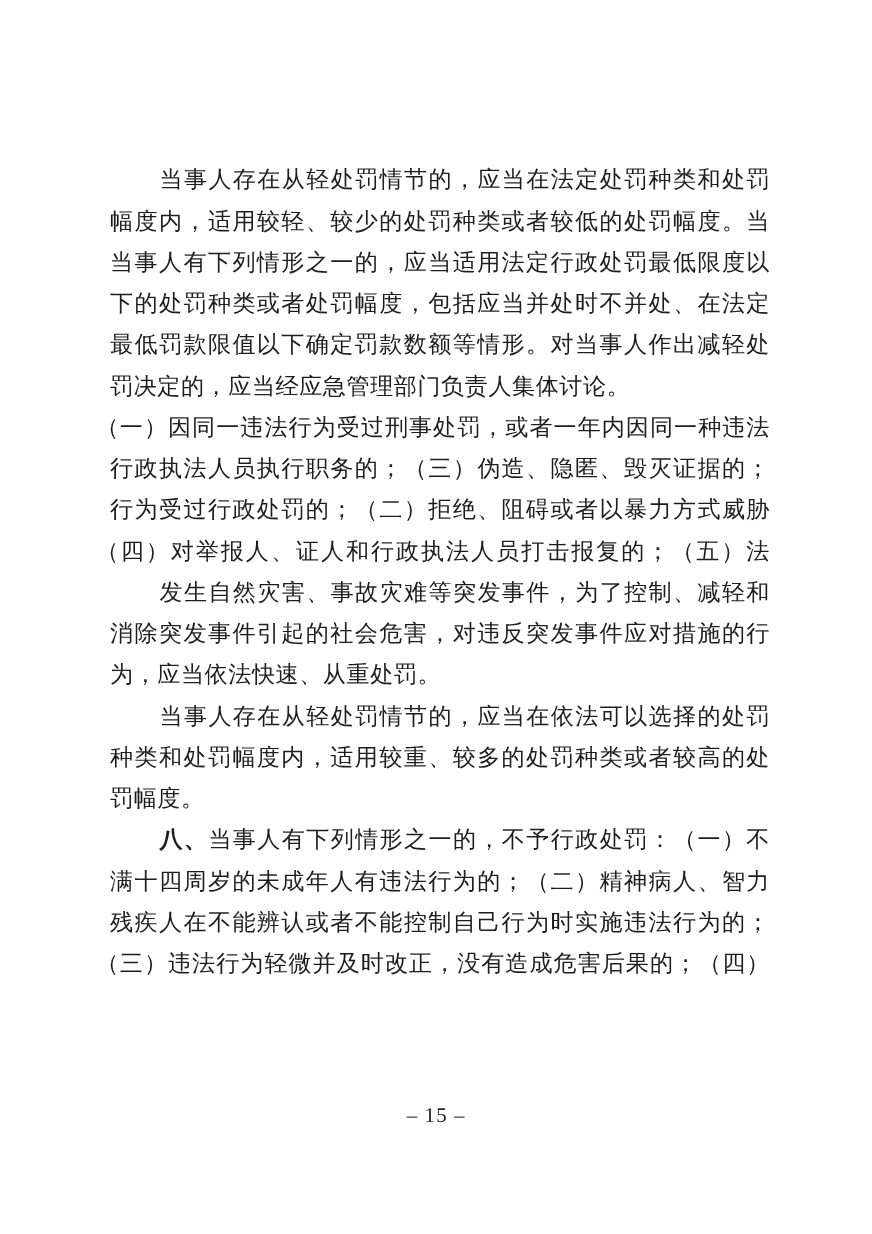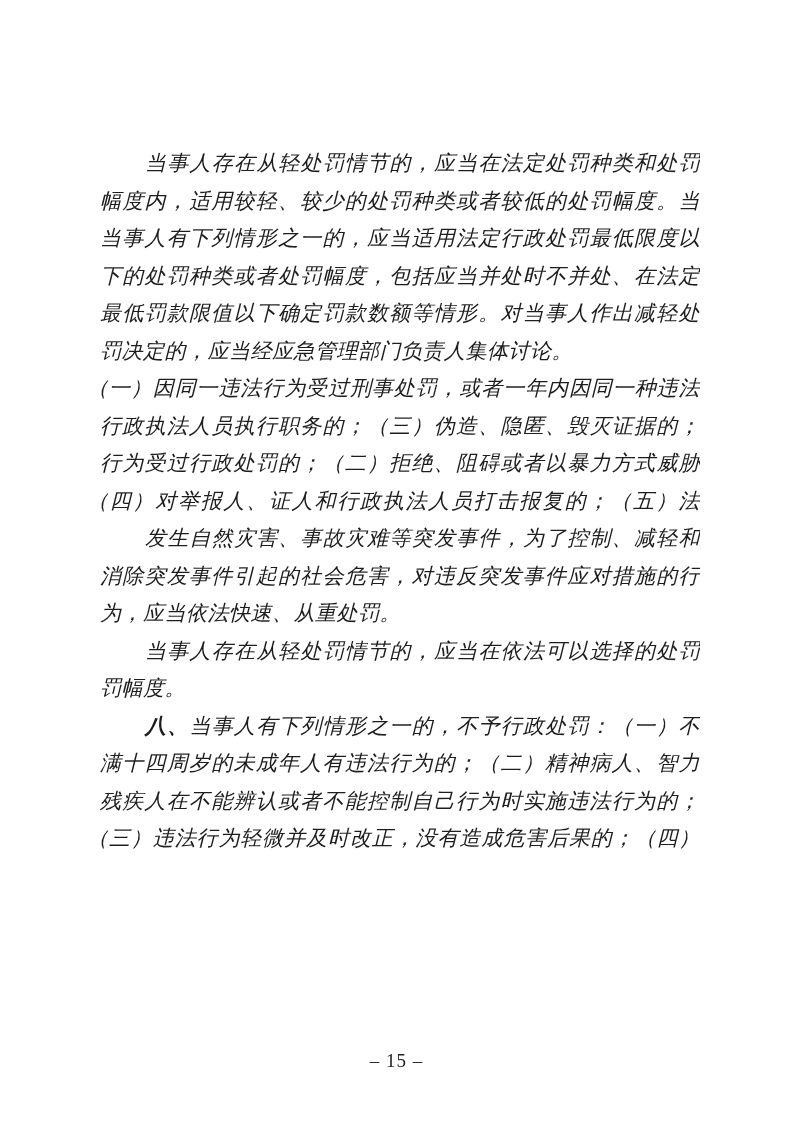--- a/index.html
+++ b/index.html
@@ -19,21 +19,20 @@
   }
   .content {
     position: absolute;
     left: 100px;
     top: 145px;
     width: 600px;
   }
   .para {
     margin: 0;
     padding: 0;
-    font-style: italic;
   }
   .line {
     font-size: 21px;
     line-height: 37.5px;
     height: 37.5px;
     color: #1d1d1d;
     letter-spacing: 0.5px;
     text-align: justify;
     text-align-last: justify;
     overflow: hidden;
@@ -49,21 +48,21 @@
   .line.hang {
     margin-left: -13px;
     width: calc(100% + 13px);
   }
   .line b.marker {
     font-weight: bold;
   }
   .footer {
     position: absolute;
     left: 0;
-    top: 1050px;
+    top: 1004px;
     width: 100%;
     text-align: center;
     font-size: 19px;
     color: #222222;
     letter-spacing: 1px;
   }
 </style>
 </head>
 <body>
 
@@ -83,20 +82,21 @@
         <div class="line">行为受过行政处罚的；（二）拒绝、阻碍或者以暴力方式威胁</div>
         <div class="line hang">（四）对举报人、证人和行政执法人员打击报复的；（五）法</div>
       </div>
       <div class="para">
         <div class="line first">发生自然灾害、事故灾难等突发事件，为了控制、减轻和</div>
         <div class="line">消除突发事件引起的社会危害，对违反突发事件应对措施的行</div>
         <div class="line last">为，应当依法快速、从重处罚。</div>
       </div>
       <div class="para">
         <div class="line first">当事人存在从轻处罚情节的，应当在依法可以选择的处罚</div>
+        <div class="line">种类和处罚幅度内，适用较重、较多的处罚种类或者较高的处</div>
         <div class="line last">罚幅度。</div>
       </div>
       <div class="para">
         <div class="line first"><b class="marker">八、</b>当事人有下列情形之一的，不予行政处罚：（一）不</div>
         <div class="line">满十四周岁的未成年人有违法行为的；（二）精神病人、智力</div>
         <div class="line">残疾人在不能辨认或者不能控制自己行为时实施违法行为的；</div>
         <div class="line hang">（三）违法行为轻微并及时改正，没有造成危害后果的；（四）</div>
       </div>
     </div>
   <div class="footer">– 15 –</div>

